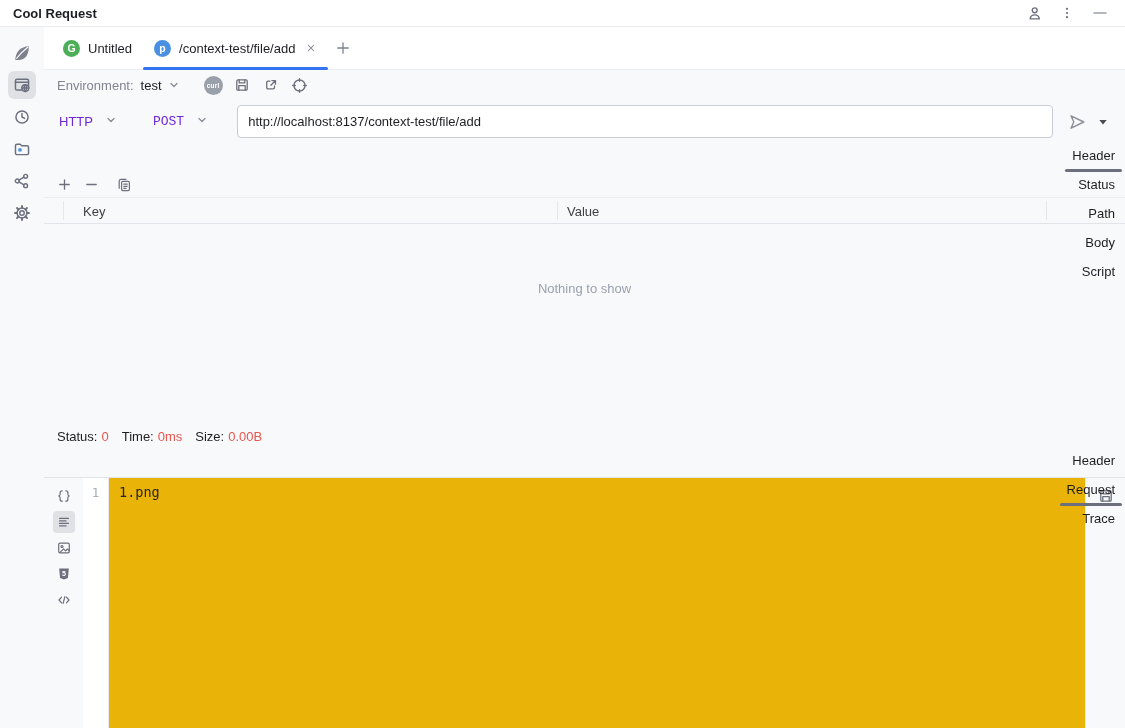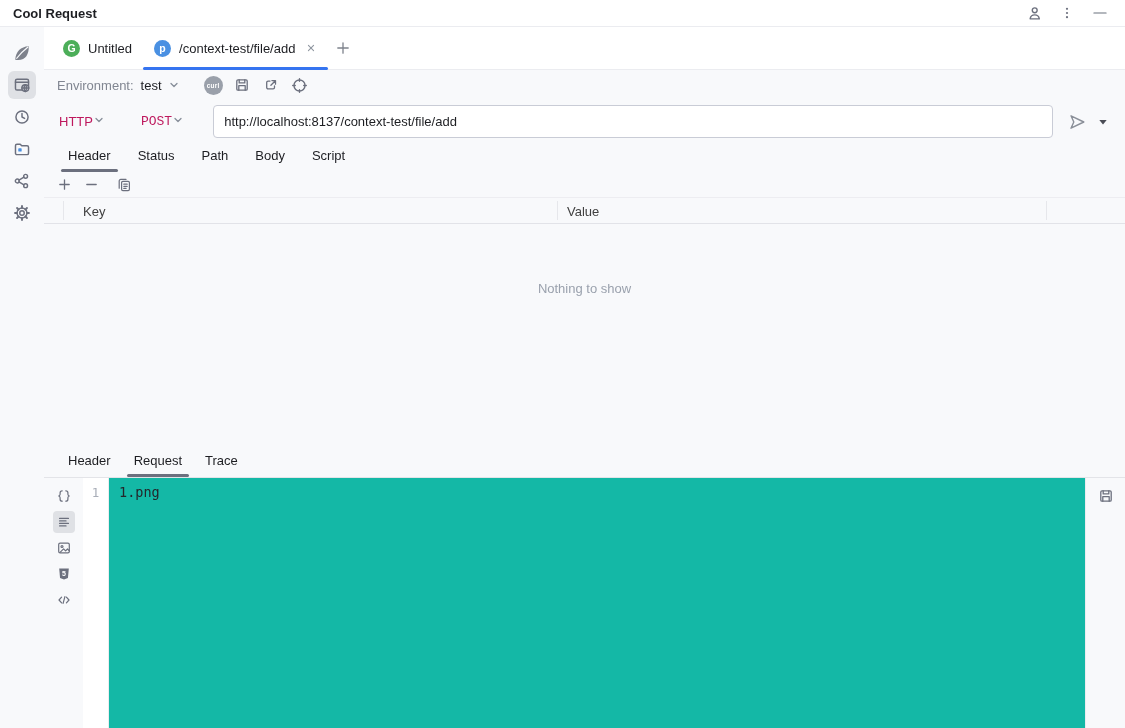--- a/index.html
+++ b/index.html
@@ -47,29 +47,29 @@
   .env-label { color:#818691; }
   .env-value { margin-left:7px; color:#1d1e22; }
   .env-chev { margin-left:6px; }
   .env-icons { display:flex; align-items:center; gap:9px; margin-left:24px; }
   .curl-badge { width:19px; height:19px; border-radius:50%; background:#9aa0aa; color:#fff;
                 font-size:6.5px; font-weight:bold; display:flex; align-items:center; justify-content:center; letter-spacing:.2px; }
   .env-btn { width:20px; height:20px; display:flex; align-items:center; justify-content:center; }
 
   
   .urlrow { height:43px; display:flex; align-items:center; padding:0 12px 0 10px; }
-  .select { display:flex; gap:0; padding:0 5px; color:#be185d; }
+  .select { display:flex; gap:12px; padding:0 5px; color:#6d28d9; }
   .select + .select { margin-left:26px;font-family:Liberation Mono, monospace; }
   .url-input { flex:1; height:33px; margin-left:24px; border:1px solid #c9ccd6; border-radius:4px;
                background:#fff; padding:15px 10px; font-family:"Liberation Sans",sans-serif; font-size:13px; color:#1d1e22; outline:none; }
   .send-btn { width:32px; height:32px; margin-left:8px; display:flex; align-items:center; justify-content:center; }
   .send-caret { width:20px; height:20px; display:flex; align-items:center; justify-content:center; }
 
   
-  .tabs-inline { height:29px; display:flex; align-items:flex-end; padding-left:14px; }
+  .tabs-inline { height:29px; display:flex; align-items:flex-end; padding-left:14px;flex-direction:column; }
   .itab { position:relative; padding:5px 10px 9px; color:#1d1e22; }
   .itab + .itab { margin-left:7px; }
   .tabs-inline.resp .itab + .itab { margin-left:3px; }
   .itab.active::after { content:""; position:absolute; left:3px; right:3px; bottom:0; height:3px; background:#6c707e; border-radius:3px; }
 
   
   .kv-toolbar { height:25px; display:flex; align-items:center; padding-left:10px; gap:7px; }
   .tool-btn { width:20px; height:20px; display:flex; align-items:center; justify-content:center; border-radius:3px; }
 
   
@@ -86,21 +86,21 @@
   .stat { display:flex; align-items:center; gap:4px; }
   .stat .val { color:#e8564e; }
 
   
   .editor { height:251px; border-top:1px solid #e3e4e8; display:flex; background:#fff; }
   .ed-icons { width:39px; background:#f8f9fb; display:flex; flex-direction:column; align-items:center; padding-top:7px; gap:4px; }
   .ed-ic { width:22px; height:22px; border-radius:4px; display:flex; align-items:center; justify-content:center; }
   .ed-ic.selected { background:#dfe1e5; }
   .ed-gutter { width:26px; background:#fff; border-right:1px solid #ebecf0; padding-top:7px; text-align:center;
                color:#a9aeb8; font-family:"DejaVu Sans Mono","Liberation Mono",monospace; font-size:12.5px; }
-  .ed-content { flex:1; background:#14b8a6; padding:6px 0 0 10px;
+  .ed-content { flex:1; background:#eab308; padding:6px 0 0 10px;
                 font-family:"DejaVu Sans Mono","Liberation Mono",monospace; font-size:13.5px; color:#24262b; }
   .ed-right { width:40px; background:#f8f9fb; border-left:1px solid #ebecf0; display:flex; justify-content:flex-start; align-items:flex-start; justify-content:center; padding-top:10px; }
 </style>
 </head>
 <body>
 
 <div class="titlebar">
   <span class="title">Cool Request</span>
   <div class="tb-icons">
     <div class="tb-btn">
@@ -285,20 +285,34 @@
       <div class="vsep" style="left:513px"></div>
       <div class="vsep" style="left:1002px"></div>
       <span class="th-label" style="left:39px">Key</span>
       <span class="th-label" style="left:523px">Value</span>
     </div>
 
     <div class="empty-area">
       <span class="empty-text">Nothing to show</span>
     </div>
 
+    <div class="status-row">
+      <span class="stat">
+        <span>Status:</span>
+        <span class="val">0</span>
+      </span>
+      <span class="stat">
+        <span>Time:</span>
+        <span class="val">0ms</span>
+      </span>
+      <span class="stat">
+        <span>Size:</span>
+        <span class="val">0.00B</span>
+      </span>
+    </div>
 
     <div class="tabs-inline resp">
       <div class="itab">Header</div>
       <div class="itab active">Request</div>
       <div class="itab">Trace</div>
     </div>
 
     <div class="editor">
       <div class="ed-icons">
         <div class="ed-ic">

